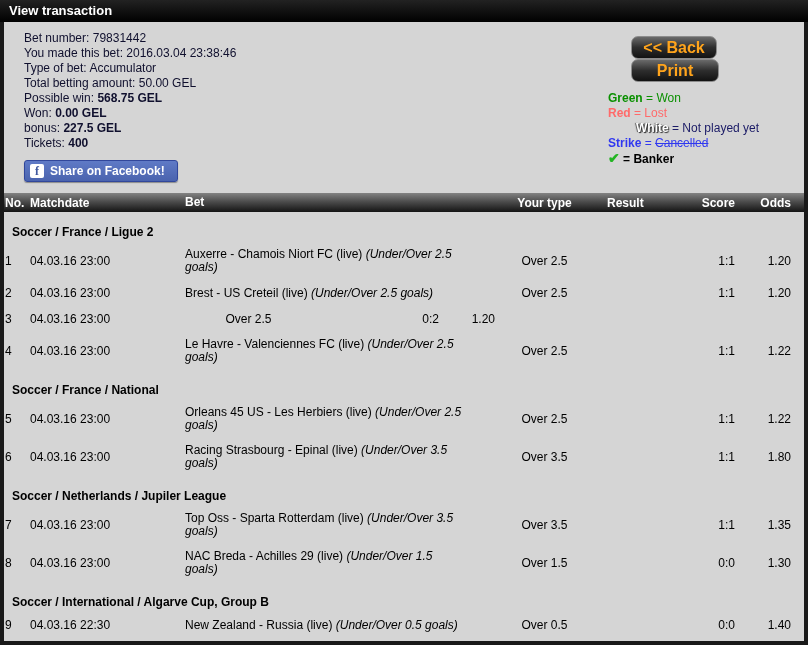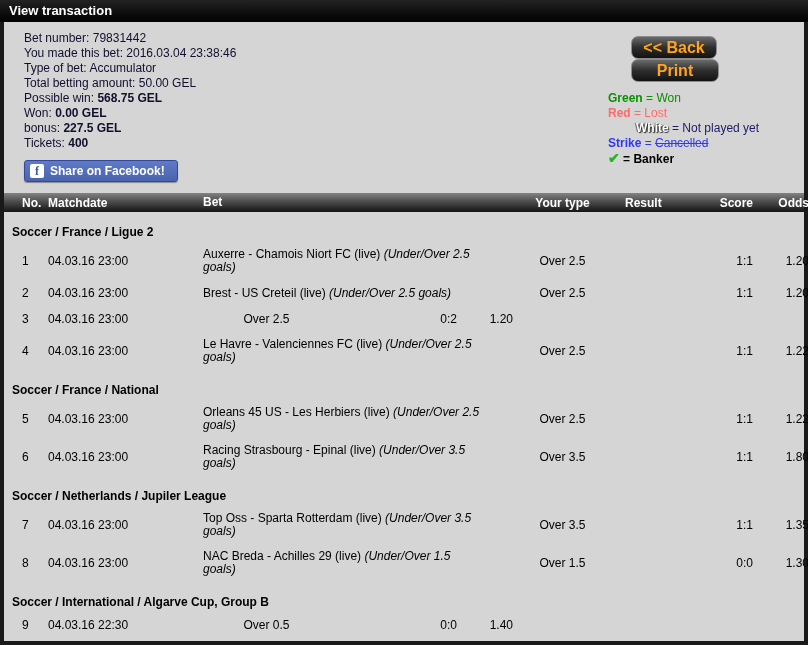--- a/index.html
+++ b/index.html
@@ -27,21 +27,21 @@
   .leg-won { color:#0a9000; }
   .leg-lost { color:#ff6a6a; }
   .leg-notplayed { color:#1b1b66; }
   .leg-notplayed .k { color:#fff; text-shadow:1px 1px 1px #2a2a2a, -1px 0 1px #555;margin-left:28px; }
   .leg-cancelled { color:#3038f0; }
   .leg-cancelled .v { text-decoration:line-through; }
   .leg-banker { color:#000; font-weight:bold; }
   .leg-banker .k { color:#23b523; font-size:14px; }
 
   .thead { height:19px; display:flex; align-items:center; background:linear-gradient(#838383,#4d4d4d 45%,#141414); color:#fff; font-size:12px; font-weight:bold; }
-  .c-no { width:44px; padding-left:18px; flex:none; }
+  .c-no { width:26px; padding-left:1px; flex:none; }
   .c-date { width:155px; flex:none; }
   .c-bet { width:296px; flex:none; padding-right:14px; line-height:13px; }
   .c-type { width:122px; flex:none; padding-left:5px;text-align:center; }
   .c-result { width:88px; flex:none; padding-left:4px; }
   .c-score { width:44px; flex:none; text-align:right; }
   .c-odds { width:61px; flex:none; text-align:right; padding-right:5px; }
 
   .tbody { font-size:12px; color:#000; }
   .section-title { font-weight:bold; font-size:12px; color:#000; padding:13px 0 3px 8px; }
   .row { display:flex; align-items:center; padding:6px 0; }
@@ -169,20 +169,21 @@
           <div class="c-bet"><span class="bet-name">NAC Breda - Achilles 29 (live) </span><span class="bet-detail">(Under/Over 1.5 goals)</span></div>
           <div class="c-type">Over 1.5</div>
           <div class="c-result"></div>
           <div class="c-score">0:0</div>
           <div class="c-odds">1.30</div>
         </div>
         <div class="section-title">Soccer / International / Algarve Cup, Group B</div>
         <div class="row">
           <div class="c-no">9</div>
           <div class="c-date">04.03.16 22:30</div>
+          <div class="c-bet"><span class="bet-name">New Zealand - Russia (live) </span><span class="bet-detail">(Under/Over 0.5 goals)</span></div>
           <div class="c-type">Over 0.5</div>
           <div class="c-result"></div>
           <div class="c-score">0:0</div>
           <div class="c-odds">1.40</div>
         </div>
       </div>
 
   </div>
 </div>
 

